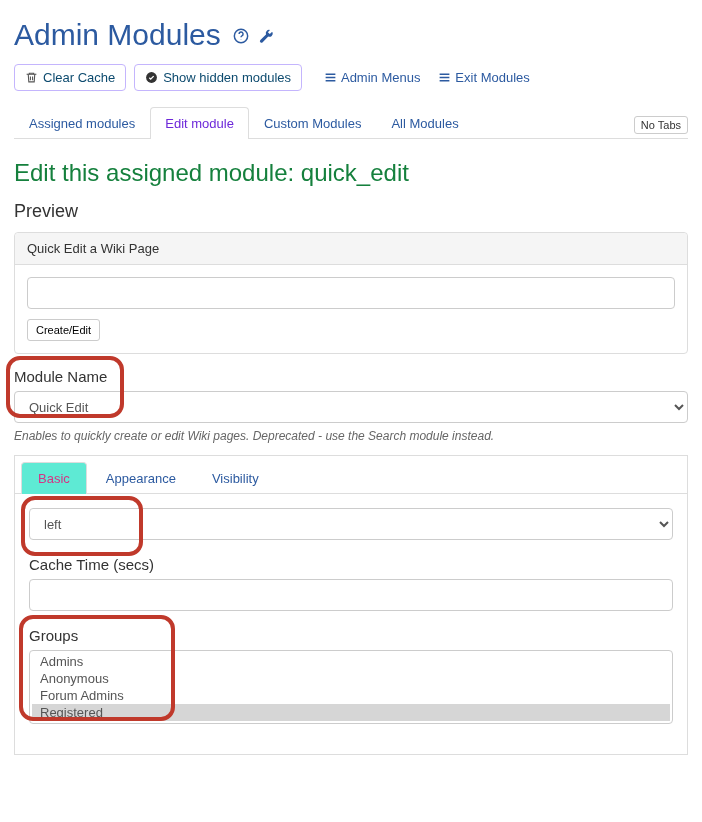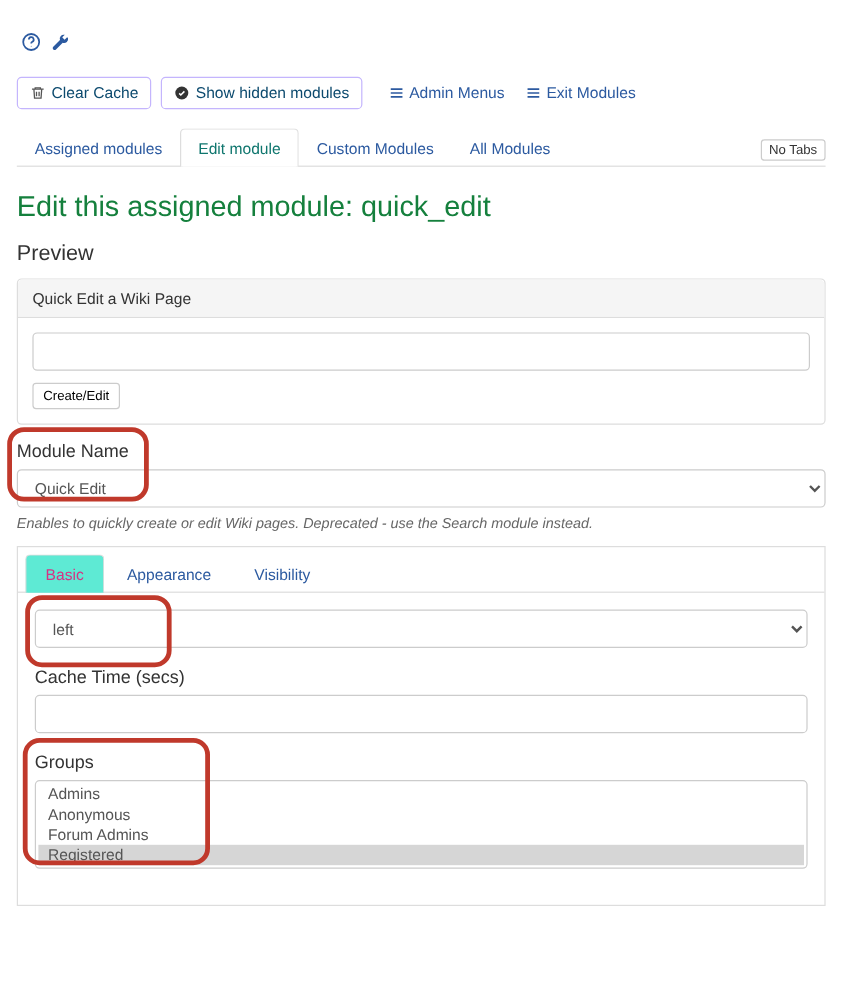--- a/index.html
+++ b/index.html
@@ -62,21 +62,21 @@
     padding: 8px 14px;
     font-size: 13px;
     color: #2c5aa0;
     cursor: pointer;
     border: 1px solid transparent;
     border-bottom: none;
     border-radius: 4px 4px 0 0;
     margin-bottom: -1px;
   }
   .nav-tabs .tab.active {
-    color: #0f766e;
+    color: #6d28d9;
     background: #fff;
     border-color: #ddd;
   }
   .no-tabs-btn {
     margin-left: auto;
     margin-bottom: 4px;
     background: #fff;
     border: 1px solid #ccc;
     border-radius: 3px;
     padding: 2px 6px;
@@ -211,20 +211,21 @@
   select[multiple] option.selected { background:#d6d6d6; }
   .order-select { font-size:13px; }
   .rel { position:relative; }
   .icon-svg { width:13px; height:13px; display:inline-block; vertical-align:-2px; }
   .icon-svg-lg { width:16px; height:16px; }
 </style>
 </head>
 <body>
 
 <h1 class="page-title">
+  <span>Admin Modules</span>
   <span class="title-icon" title="Help">
     <svg class="icon-svg icon-svg-lg" viewBox="0 0 24 24" fill="none" stroke="currentColor" stroke-width="2.2">
         <circle cx="12" cy="12" r="10"></circle>
         <path d="M9.1 9a3 3 0 1 1 4.3 2.7c-.9.5-1.4 1-1.4 2.1"></path>
         <circle cx="12" cy="17.3" r="0.6" fill="currentColor" stroke="none"></circle>
       </svg>
   </span>
   <span class="title-icon" title="Settings">
     <svg class="icon-svg icon-svg-lg" viewBox="0 0 24 24" fill="currentColor">
         <path d="M22 6.9a5 5 0 0 1-6.6 6L7 21.3a2.4 2.4 0 1 1-3.4-3.4L12 9.6a5 5 0 0 1 6-6.6l-3.2 3.2 2.9 2.9L20.9 6 22 6.9z"></path>

